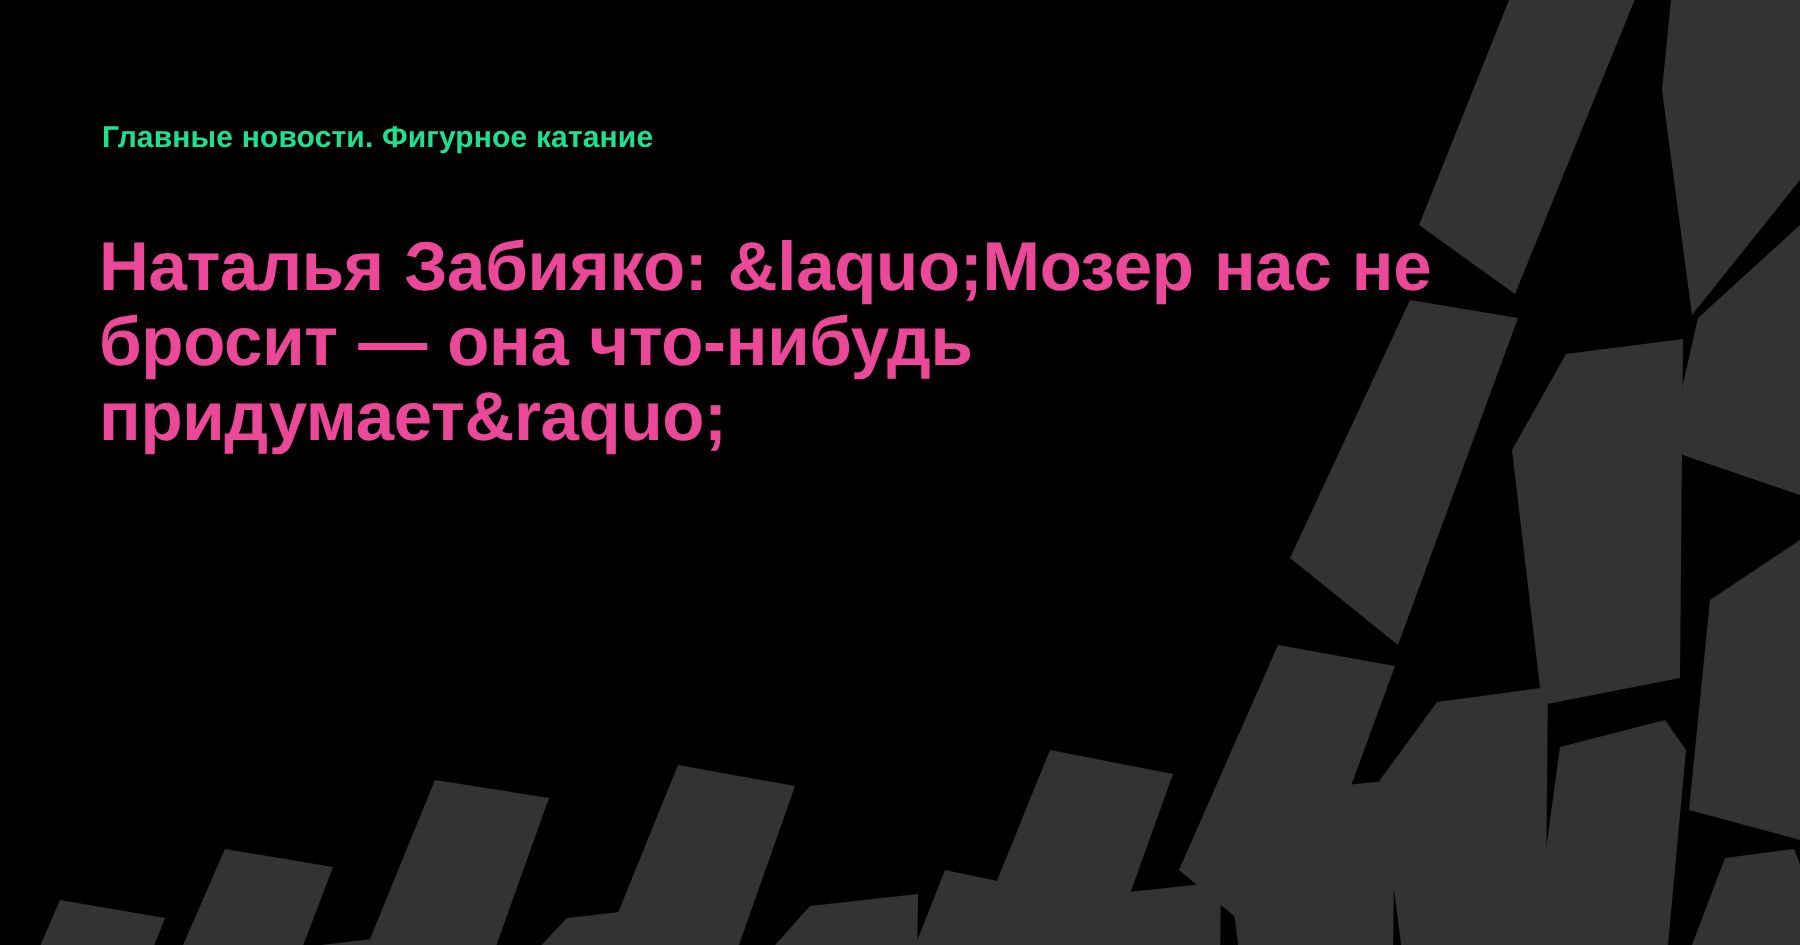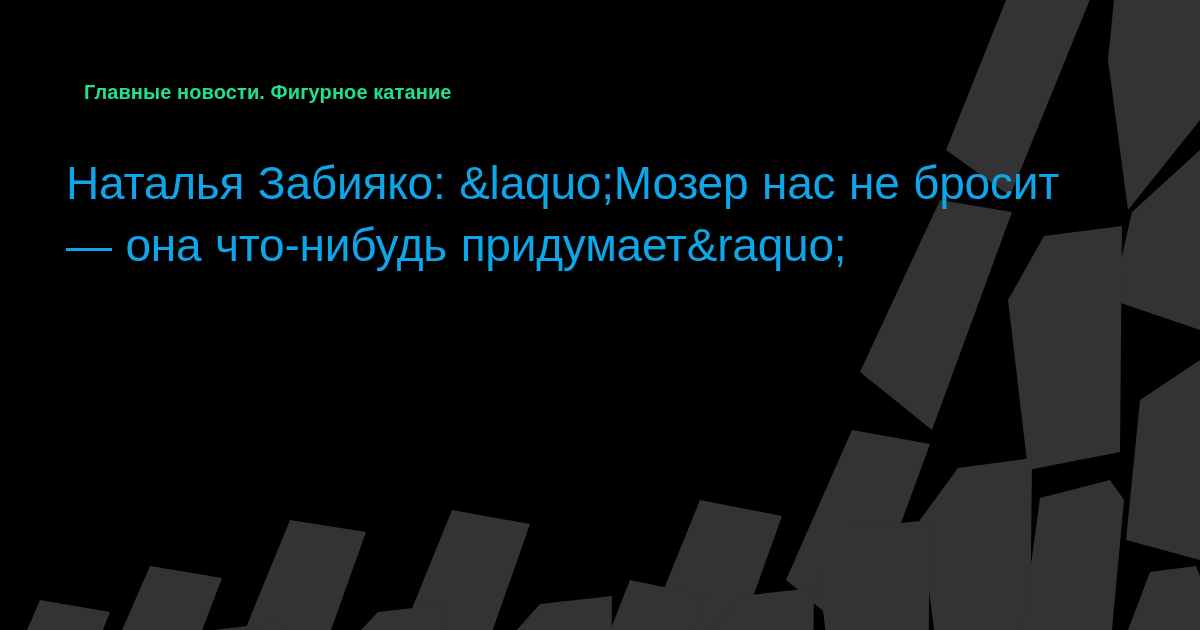--- a/index.html
+++ b/index.html
@@ -38,34 +38,33 @@
   .kicker {
     position: absolute;
     left: 68px;
     top: 80px;
     font-size: 20px;
     line-height: 24px;
     font-weight: 700;
     letter-spacing: 0.1px;
     color: #1fe08f;
     white-space: nowrap;
-    margin-left: 16px;
   }
 
   .headline {
     position: absolute;
     left: 66px;
     top: 152px;
     width: 1010px;
     margin: 0;
     font-size: 46px;
-    line-height: 62px;
-    font-weight: 400;
+    line-height: 50px;
+    font-weight: 700;
     letter-spacing: -0.2px;
-    color: #0ea5e9;
+    color: #ec4899;
     word-spacing: 1px;
   }
 </style>
 </head>
 <body>
 
 <div class="card">
 
   <svg class="bg-pattern" viewBox="0 0 1200 630" preserveAspectRatio="none" xmlns="http://www.w3.org/2000/svg" aria-hidden="true">
     <g id="pattern-shapes">

